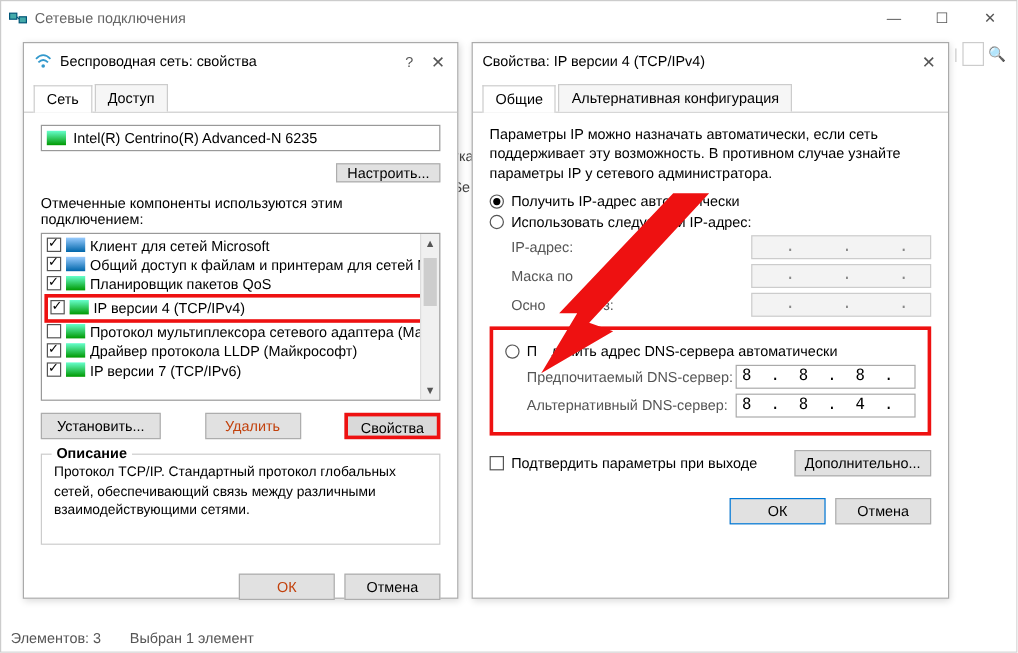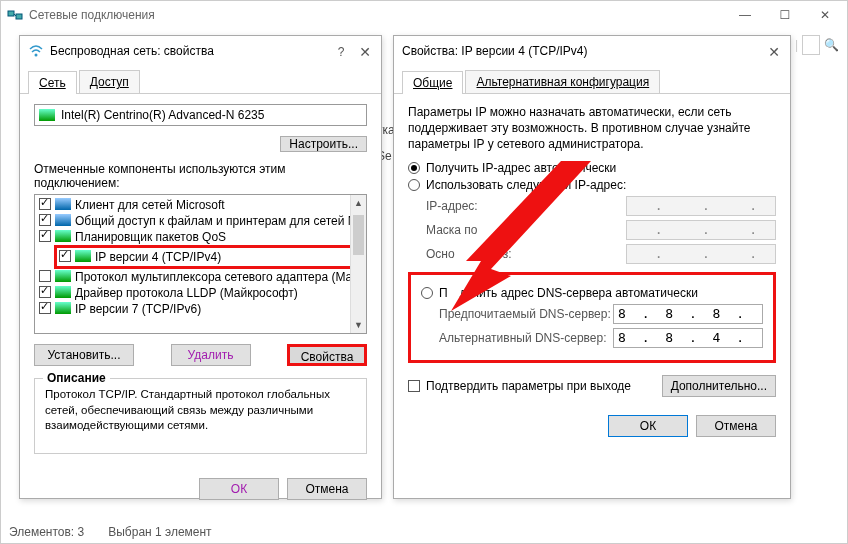--- a/index.html
+++ b/index.html
@@ -69,21 +69,20 @@
     position: absolute; top: 6px;
     width: 20px; height: 20px; text-align: center; line-height: 20px;
     color: #555; font-size: 14px;
   }
   .dlg-close { right: 6px; }
   .dlg-help { right: 30px; font-size: 12px; }
   .tabstrip {
     display: flex;
     padding: 4px 8px 0 8px;
     border-bottom: 1px solid #ccc;
-    text-decoration: underline;
   }
   .tab {
     padding: 4px 10px;
     border: 1px solid #ccc;
     border-bottom: none;
     margin-right: 2px;
     background: #f6f6f6;
     position: relative;
   }
   .tab.active {
@@ -127,21 +126,21 @@
   }
   .btn {
     min-width: 80px; height: 22px;
     border: 1px solid #adadad;
     background: #e1e1e1;
     text-align: center; line-height: 20px;
     padding: 0 8px;
     font-size: 12px;
   }
   .btn.lg { min-width: 100px; }
-  .btn.disabled { color:#a21caf; }
+  .btn.disabled { color:#c2410c; }
   .dlg-buttons {
     padding: 8px 14px 12px 14px;
     display:flex; justify-content:flex-end; gap:8px;
   }
   
   .adapter-box {
     border:1px solid #999; height:22px; padding:2px 4px;
     display:flex; align-items:center; gap:6px;
   }
   .net-icon {
@@ -231,21 +230,21 @@
         <div class="comp-row">
             <span class="chk sel"></span>
             <span class="net-icon" style="background:linear-gradient(#9cf,#06a);"></span>
             <span>Общий доступ к файлам и принтерам для сетей Mi</span>
           </div>
         <div class="comp-row">
             <span class="chk sel"></span>
             <span class="net-icon"></span>
             <span>Планировщик пакетов QoS</span>
           </div>
-        <div class="comp-row red-box" style="padding:2px;margin-left:17px;">
+        <div class="comp-row red-box" style="padding:2px;">
             <span class="chk sel"></span>
             <span class="net-icon"></span>
             <span>IP версии 4 (TCP/IPv4)</span>
           </div>
         <div class="comp-row">
             <span class="chk"></span>
             <span class="net-icon"></span>
             <span>Протокол мультиплексора сетевого адаптера (Ма</span>
           </div>
         <div class="comp-row">

